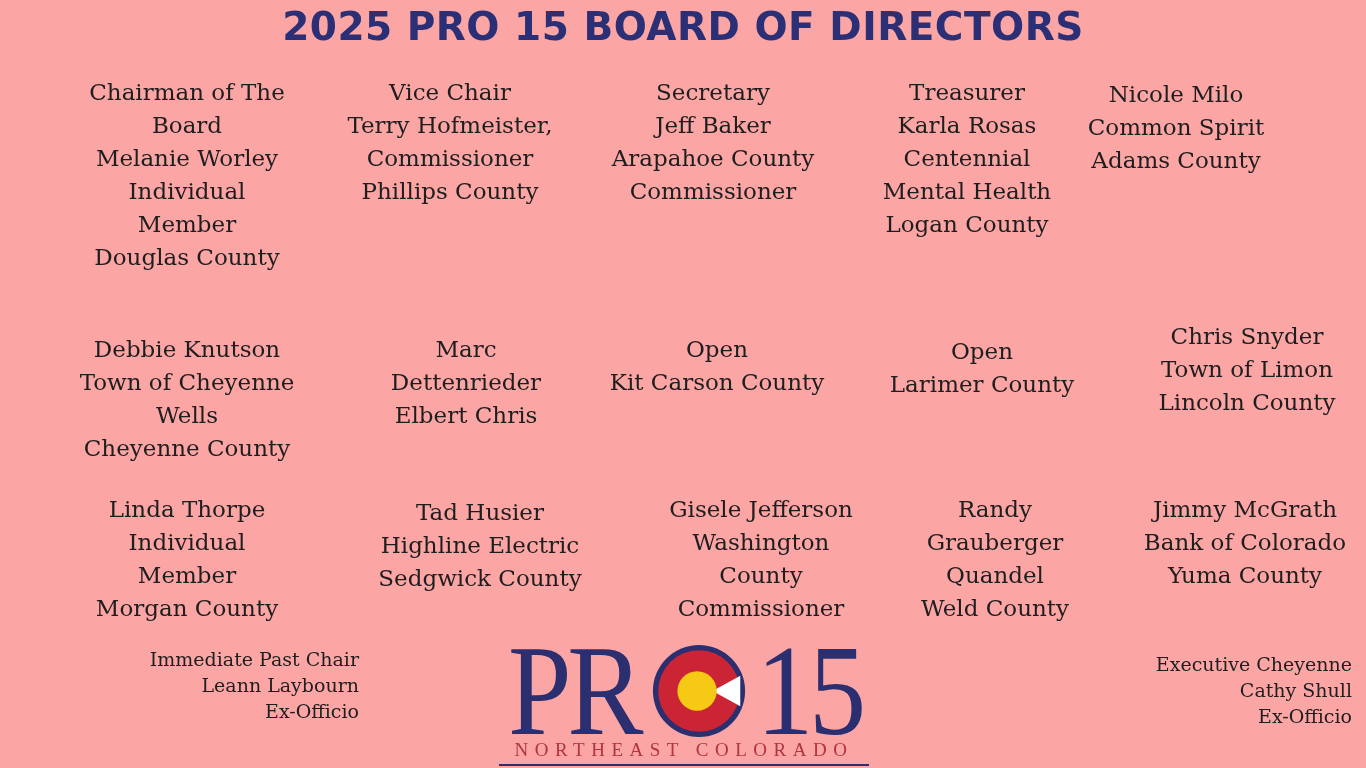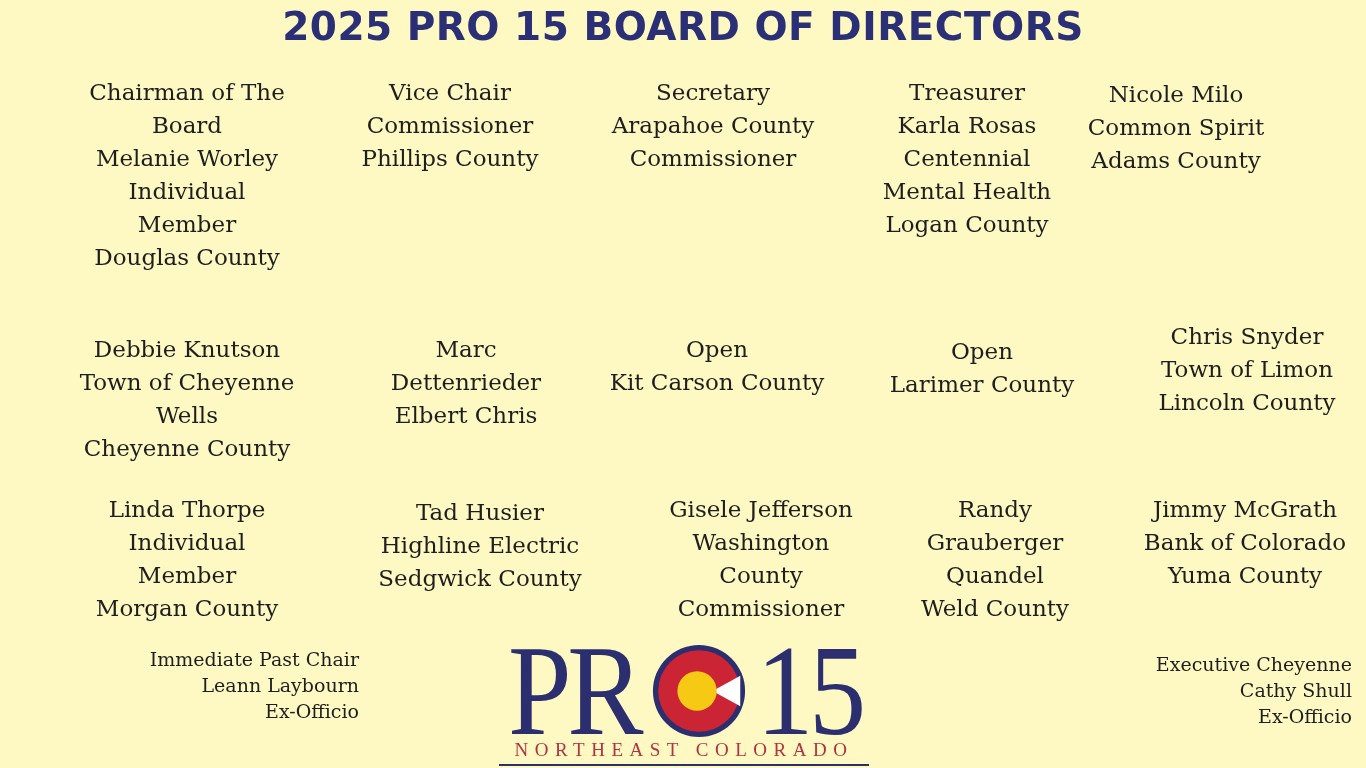--- a/index.html
+++ b/index.html
@@ -7,21 +7,21 @@
     --text-dark:#1e1e1e;
     --logo-navy:#2b2e6f;
     --logo-red:#cb2435;
     --logo-yellow:#f6c915;
     --caption-red:#b23342;
   }
   html,body{margin:0;padding:0;background:#ffffff;}
   .canvas{
     position:relative;
     width:1366px;height:768px;
-    background:#fef9c3;
+    background:#fca5a5;
     overflow:hidden;
     font-family:"DejaVu Serif", serif;
     color:var(--text-dark);
   }
   .poster-title{
     position:absolute;top:4px;left:0;width:100%;
     text-align:center;
     font-family:"DejaVu Sans", sans-serif;
     font-weight:800;
     font-size:39px;
@@ -90,25 +90,27 @@
   <div class="cell r1c1">
       <div class="line">Chairman of The</div>
       <div class="line">Board</div>
       <div class="line">Melanie Worley</div>
       <div class="line">Individual</div>
       <div class="line">Member</div>
       <div class="line">Douglas County</div>
     </div>
   <div class="cell r1c2">
       <div class="line">Vice Chair</div>
+      <div class="line">Terry Hofmeister,</div>
       <div class="line">Commissioner</div>
       <div class="line">Phillips County</div>
     </div>
   <div class="cell r1c3">
       <div class="line">Secretary</div>
+      <div class="line">Jeff Baker</div>
       <div class="line">Arapahoe County</div>
       <div class="line">Commissioner</div>
     </div>
   <div class="cell r1c4">
       <div class="line">Treasurer</div>
       <div class="line">Karla Rosas</div>
       <div class="line">Centennial</div>
       <div class="line">Mental Health</div>
       <div class="line">Logan County</div>
     </div>

